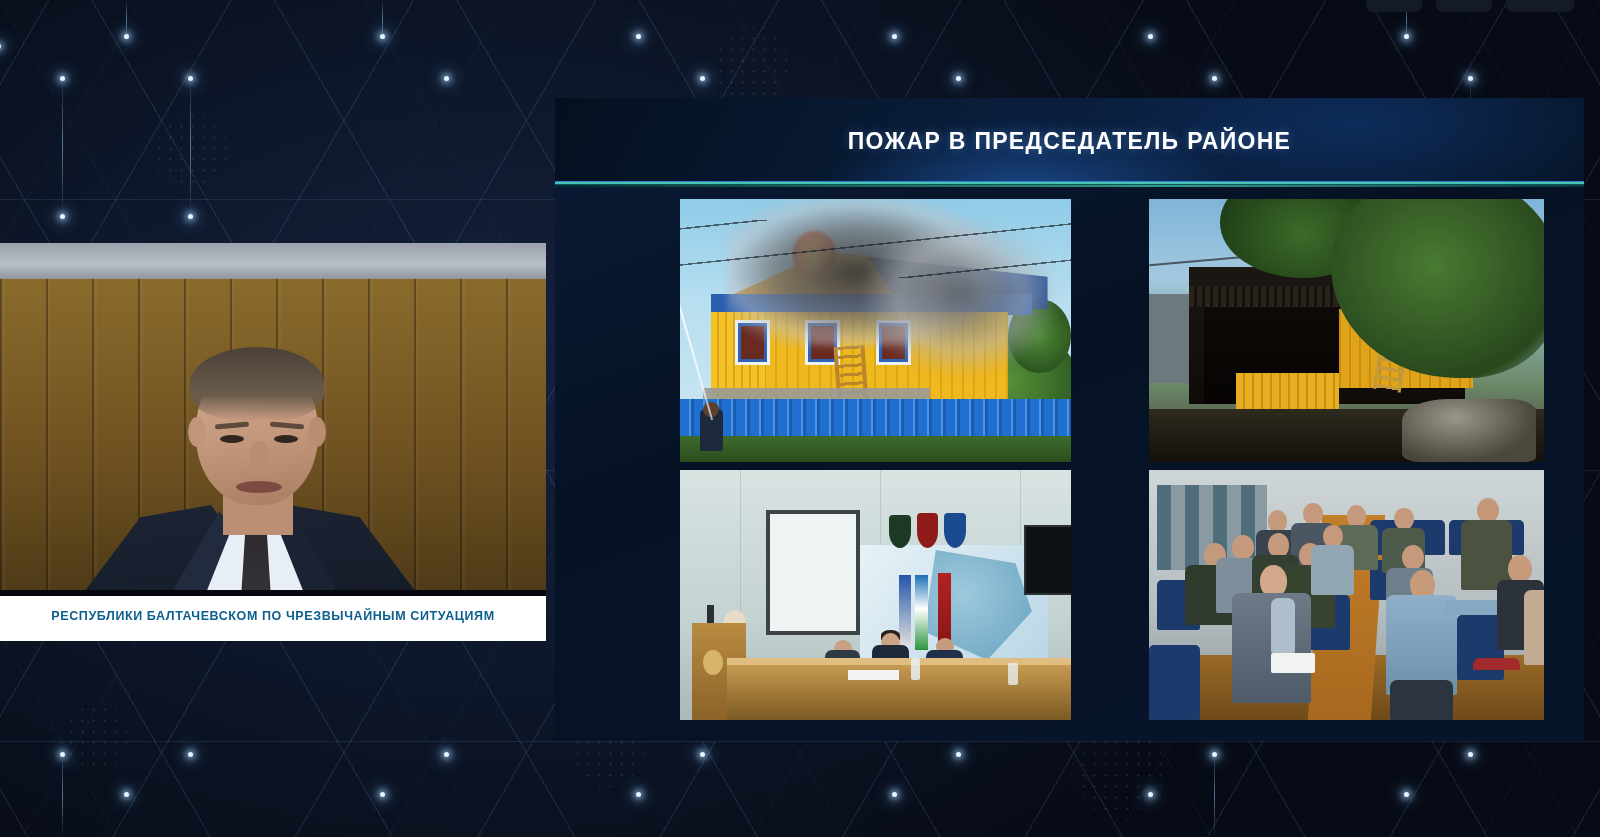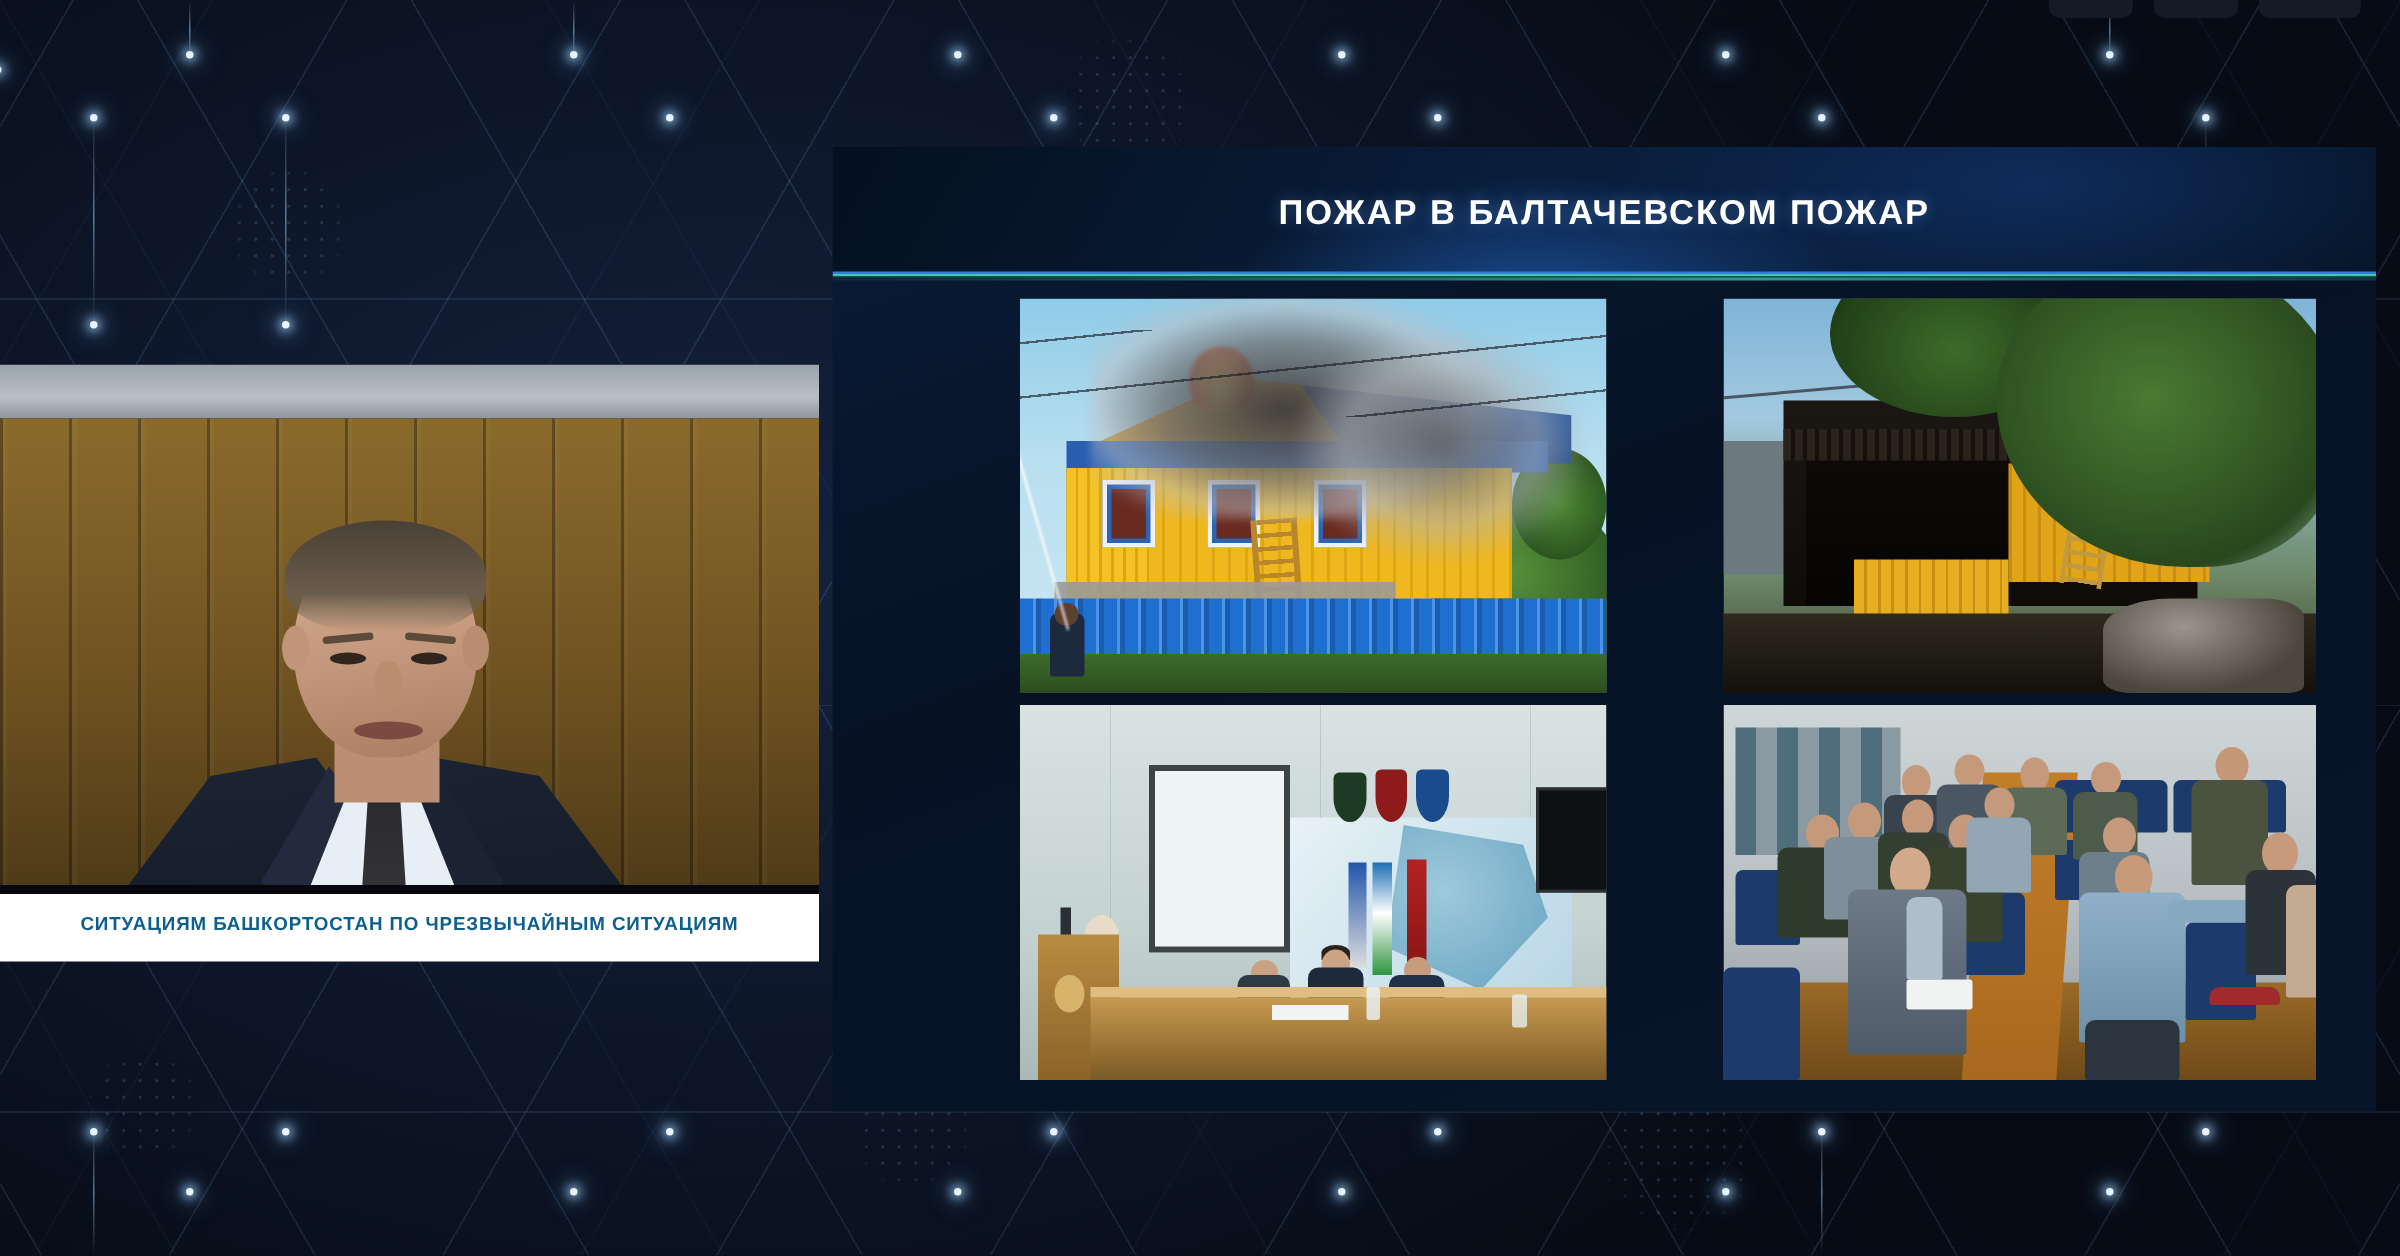--- a/index.html
+++ b/index.html
@@ -339,28 +339,28 @@
       <div class="sp-nose"></div>
       <div class="sp-mouth"></div>
     </div>
 
     <div class="sp-darkfoot"></div>
     <span class="hidden-text">Мужчина в тёмном костюме выступает за микрофоном</span>
   </div>
 
   <div class="lower3">
     <div class="l3-body">
-      <div class="l3-sub">СИТУАЦИЯМ БАШКОРТОСТАН ПО ЧРЕЗВЫЧАЙНЫМ СИТУАЦИЯМ</div>
+      <div class="l3-sub">РЕСПУБЛИКИ БАЛТАЧЕВСКОМ ПО ЧРЕЗВЫЧАЙНЫМ СИТУАЦИЯМ</div>
     </div>
   </div>
 
   <div class="panel">
     <div class="panel-glow"></div>
     <div class="panel-head">
-      <span class="panel-title">ПОЖАР В БАЛТАЧЕВСКОМ ПОЖАР</span>
+      <span class="panel-title">ПОЖАР В ПРЕДСЕДАТЕЛЬ РАЙОНЕ</span>
     </div>
     <div class="panel-rule"></div>
     <div class="panel-rule-b"></div>
 
     <div class="grid">
 
       <div class="cell">
         <div class="p1-sky"></div>
         <div class="p1-bush"></div>
         <div class="p1-tree"></div>

